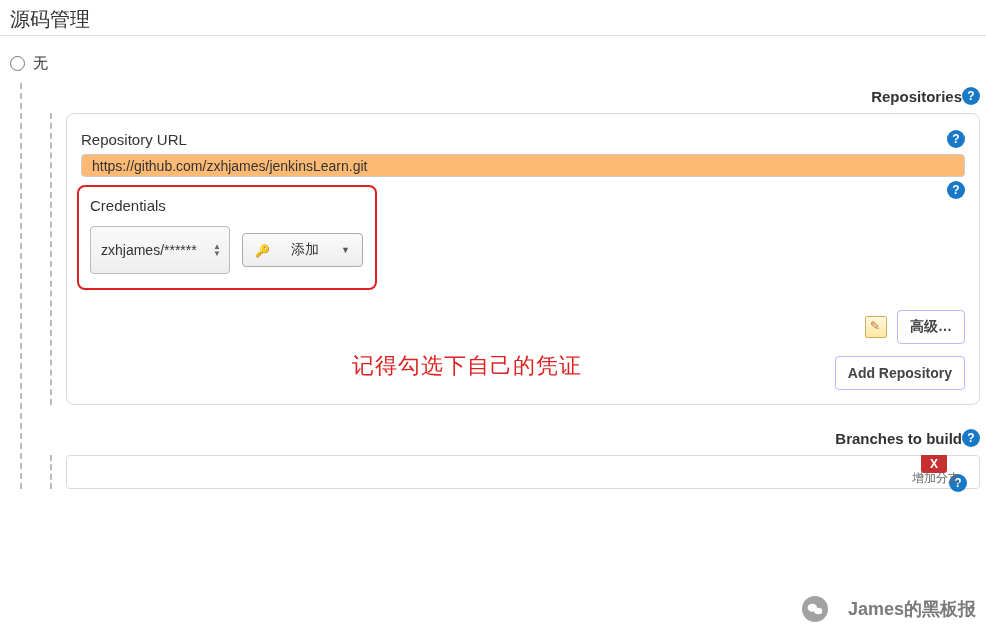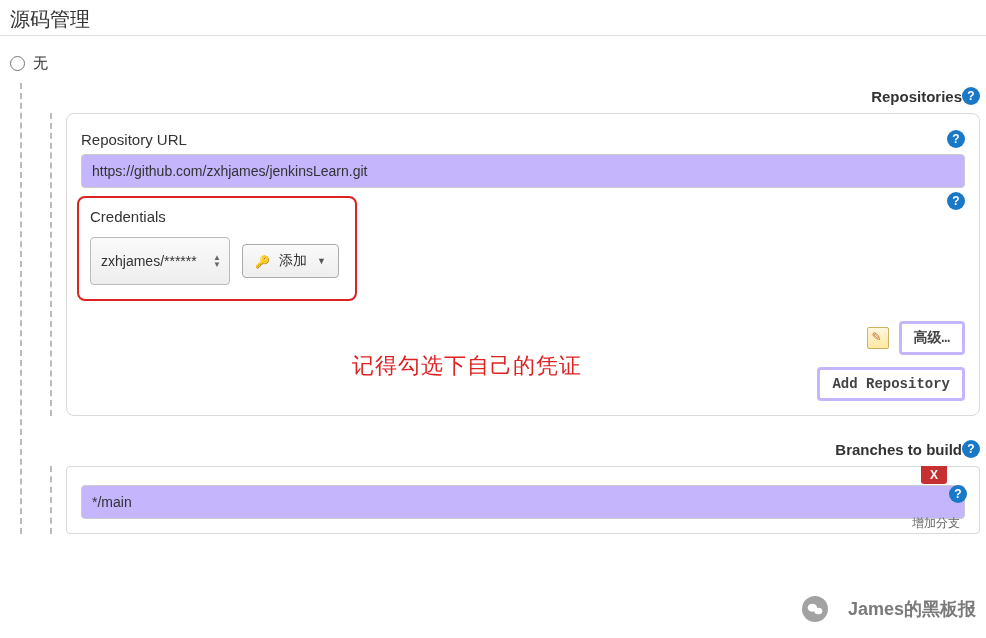--- a/index.html
+++ b/index.html
@@ -79,27 +79,27 @@
     }
     .repo-block {
       border: 1px solid #d9d9d9;
       border-radius: 8px;
       padding: 12px 14px 14px 14px;
       margin-bottom: 16px;
       position: relative;
     }
     .text-input {
       width: 100%;
-      height: 34px;
+      height: 23px;
       border: 1px solid #ccc;
       border-radius: 4px;
       padding: 0 10px;
       font-size: 14px;
       color: #333;
-      background: #c4b5fd;
+      background: #fdba74;
     }
     .cred-highlight {
       border: 2px solid #d22;
       border-radius: 8px;
       padding: 10px 12px 14px 11px;
       margin-top: 8px;
       margin-left: -4px;
       display: inline-block;
       min-width: 280px;
     }
@@ -139,28 +139,27 @@
       border: 1px solid #aaa;
       border-radius: 4px;
       background: linear-gradient(#fafafa, #eee);
       padding: 0 12px;
       height: 34px;
       display: flex;
       align-items: center;
       font-size: 14px;
       cursor: pointer;
       color: #333;
-      gap: 8px;
+      gap: 20px;
     }
     .btn-plain {
       background: #fff;
-      border: 3px solid #c4b5fd;
+      border: 1px solid #c4b5fd;
       font-weight: 600;
       color: #444;
-      font-family: Liberation Mono, monospace;
     }
     .key-icon {
       display: inline-block;
       width: 16px;
       position: relative;
     }
     .key-icon::before {
       content: "🔑";
       font-size: 12px;
     }
@@ -345,21 +344,20 @@
         <span class="field-title">Branches to build</span>
         <span class="help-icon">?</span>
       </div>
 
       <div class="indented-block">
         <div class="branch-box">
           <div class="close-x">
             <span>X</span>
           </div>
           <span class="help-icon branch-help">?</span>
-          <input type="text" class="text-input" value="*/main" style="">
         </div>
       </div>
     </div>
 
     <div class="add-branch-hint">增加分支</div>
 
   </div>
 </div>
 
 <div class="watermark">

